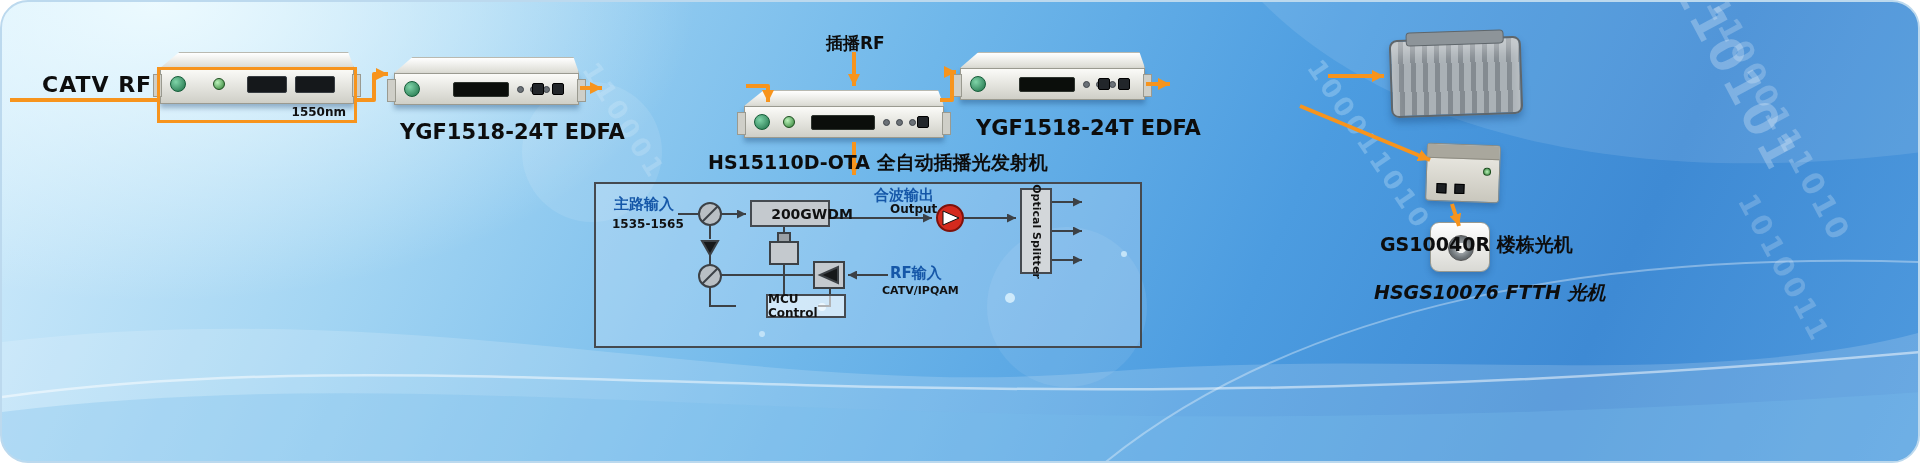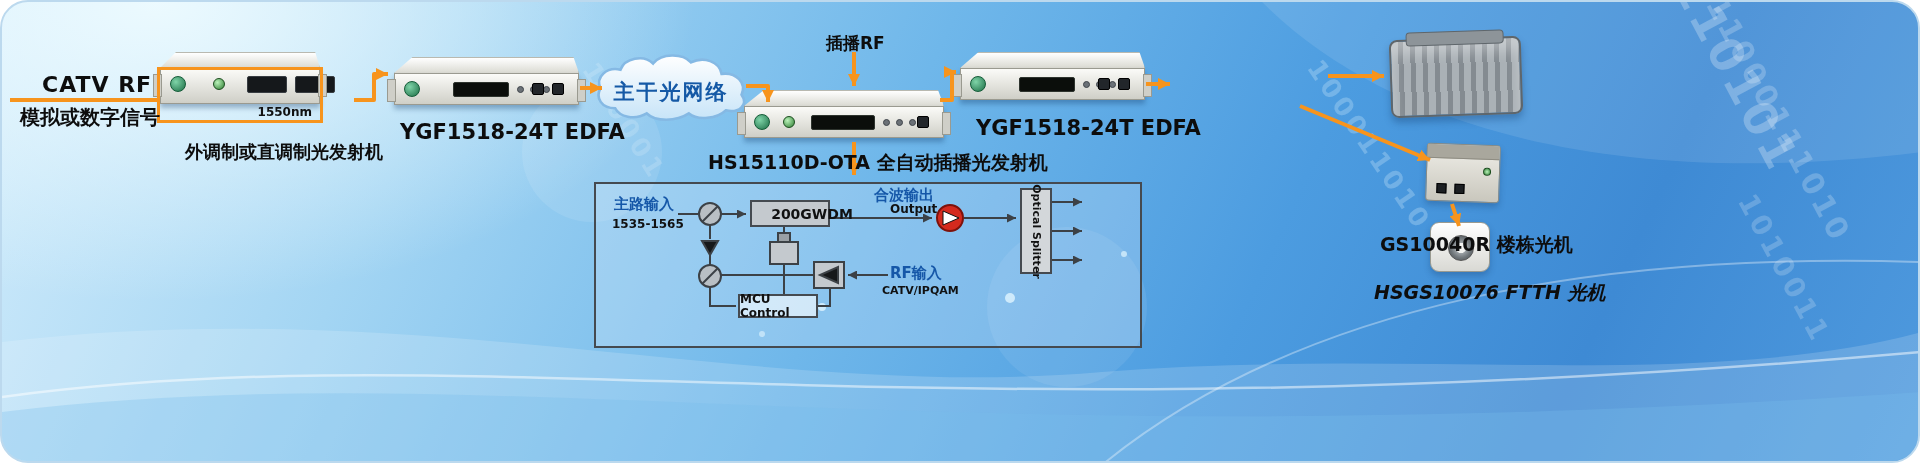--- a/index.html
+++ b/index.html
@@ -67,21 +67,21 @@
          background:linear-gradient(#ffffff,#d9d9d4); border:1px solid #9a9a90; border-radius:9px;
          box-shadow:0 4px 6px rgba(20,60,110,.3); }
   #ftth .spool{ position:absolute; left:17px; top:12px; width:26px; height:26px; border-radius:50%;
          background:radial-gradient(#f2f2f0 28%,#9aa0a4 32%,#6d7377 60%,#4a4f53 100%); border:1px solid #555; }
 
   
   #bd-frame{ position:absolute; left:592px; top:180px; width:548px; height:166px; z-index:2;
              border:2px solid #454a50; background:rgba(240,247,253,.22); }
   .bd-box{ position:absolute; z-index:5; display:flex; align-items:center; justify-content:center;
            border:2px solid #454a50; background:#c4c9ce; font-weight:bold; color:#111; }
-  #bd-mcu{ background:rgba(255,255,255,.6); }
+  #bd-mcu{ background:rgba(255,255,255,.6);margin-left:28px; }
   #bd-splitter span{ transform:rotate(90deg); white-space:nowrap; font-size:11px; }
   .bd-label{ position:absolute; z-index:6; font-weight:bold; white-space:nowrap; }
 </style>
 </head>
 <body>
 
 <div id="canvas">
 
   <svg id="bg" class="layer" viewBox="0 0 1920 463" preserveAspectRatio="none">
     <path d="M1260,0 C1380,120 1600,190 1920,150 L1920,0 Z" fill="rgba(255,255,255,0.10)"></path>
@@ -118,63 +118,49 @@
       <path d="M938,98 L950,98 L950,70 L954,70" marker-end="url(#mo)"></path>
       <path d="M1144,82 L1168,82" marker-end="url(#mo)"></path>
       <path d="M1326,74 L1382,74" marker-end="url(#mo)"></path>
       <path d="M1298,104 L1428,158" marker-end="url(#mo)"></path>
       <path d="M1450,202 L1457,224" marker-end="url(#mo)"></path>
       <path d="M852,140 L852,173" marker-end="url(#mo)"></path>
     </g>
   </svg>
 
   <div class="label" style="left:40px;top:70px;font-size:22px;letter-spacing:1px;">CATV RF</div>
-  <div class="label" style="left:18px;top:102px;font-size:20px;">模拟或数字信号</div>
-
-  <div class="dev" id="tx1" style="left:158px;top:50px;width:160px;">
+
+  <div class="dev" id="tx1" style="left:158px;top:50px;width:194px;">
     <div class="top"></div>
     <div class="front" style="height:36px;">
       <span class="logo"></span>
       <span class="gport" style="left:52px;"></span>
       <span class="mod" style="left:86px;"></span>
       <span class="mod" style="left:134px;"></span>
     </div>
     <div class="hl"></div>
     <div class="wl">1550nm</div>
   </div>
-  <div class="label" style="left:183px;top:138px;font-size:18px;">外调制或直调制光发射机</div>
 
   <div class="dev" id="edfa1" style="left:392px;top:55px;width:185px;">
     <div class="top"></div>
     <div class="front">
       <span class="logo"></span>
       <span class="lcd" style="left:58px;width:56px;"></span>
       <span class="btns" style="left:122px;">
           <i></i>
           <i></i>
           <i></i>
         </span>
       <span class="port" style="right:34px;"></span>
       <span class="port" style="right:14px;"></span>
     </div>
   </div>
   <div class="label" style="left:398px;top:118px;font-size:21px;">YGF1518-24T EDFA</div>
 
-  <div class="cloud" id="cloud1" style="left:590px;top:50px;width:158px;height:75px;">
-    <svg viewBox="0 0 150 72" preserveAspectRatio="none">
-      <defs>
-          <linearGradient id="cg1" x1="0" y1="0" x2="0" y2="1">
-        <stop offset="0" stop-color="#ffffff"></stop>
-            <stop offset="1" stop-color="#c7e4f8"></stop>
-      </linearGradient>
-        </defs>
-      <path d="M 22,54 C 9,54 3,44 8,35 C 3,24 14,14 27,17 C 31,6 49,2 58,11 C 66,1 86,1 94,10 C 106,4 121,9 123,21 C 137,19 147,30 142,41 C 149,51 139,59 127,56 C 119,64 100,66 92,59 C 80,67 60,67 52,59 C 40,66 26,62 22,54 Z" fill="url(#cg1)" stroke="#85b9e4" stroke-width="2.5"></path>
-    </svg>
-    <div class="ctext">主干光网络</div>
-  </div>
 
   <div class="label" style="left:824px;top:30px;font-size:17px;">插播RF</div>
 
   <div class="dev" id="hs" style="left:742px;top:88px;width:200px;">
     <div class="top"></div>
     <div class="front">
       <span class="logo"></span>
       <span class="gport" style="left:38px;"></span>
       <span class="lcd" style="left:66px;width:64px;"></span>
       <span class="btns" style="left:138px;">

